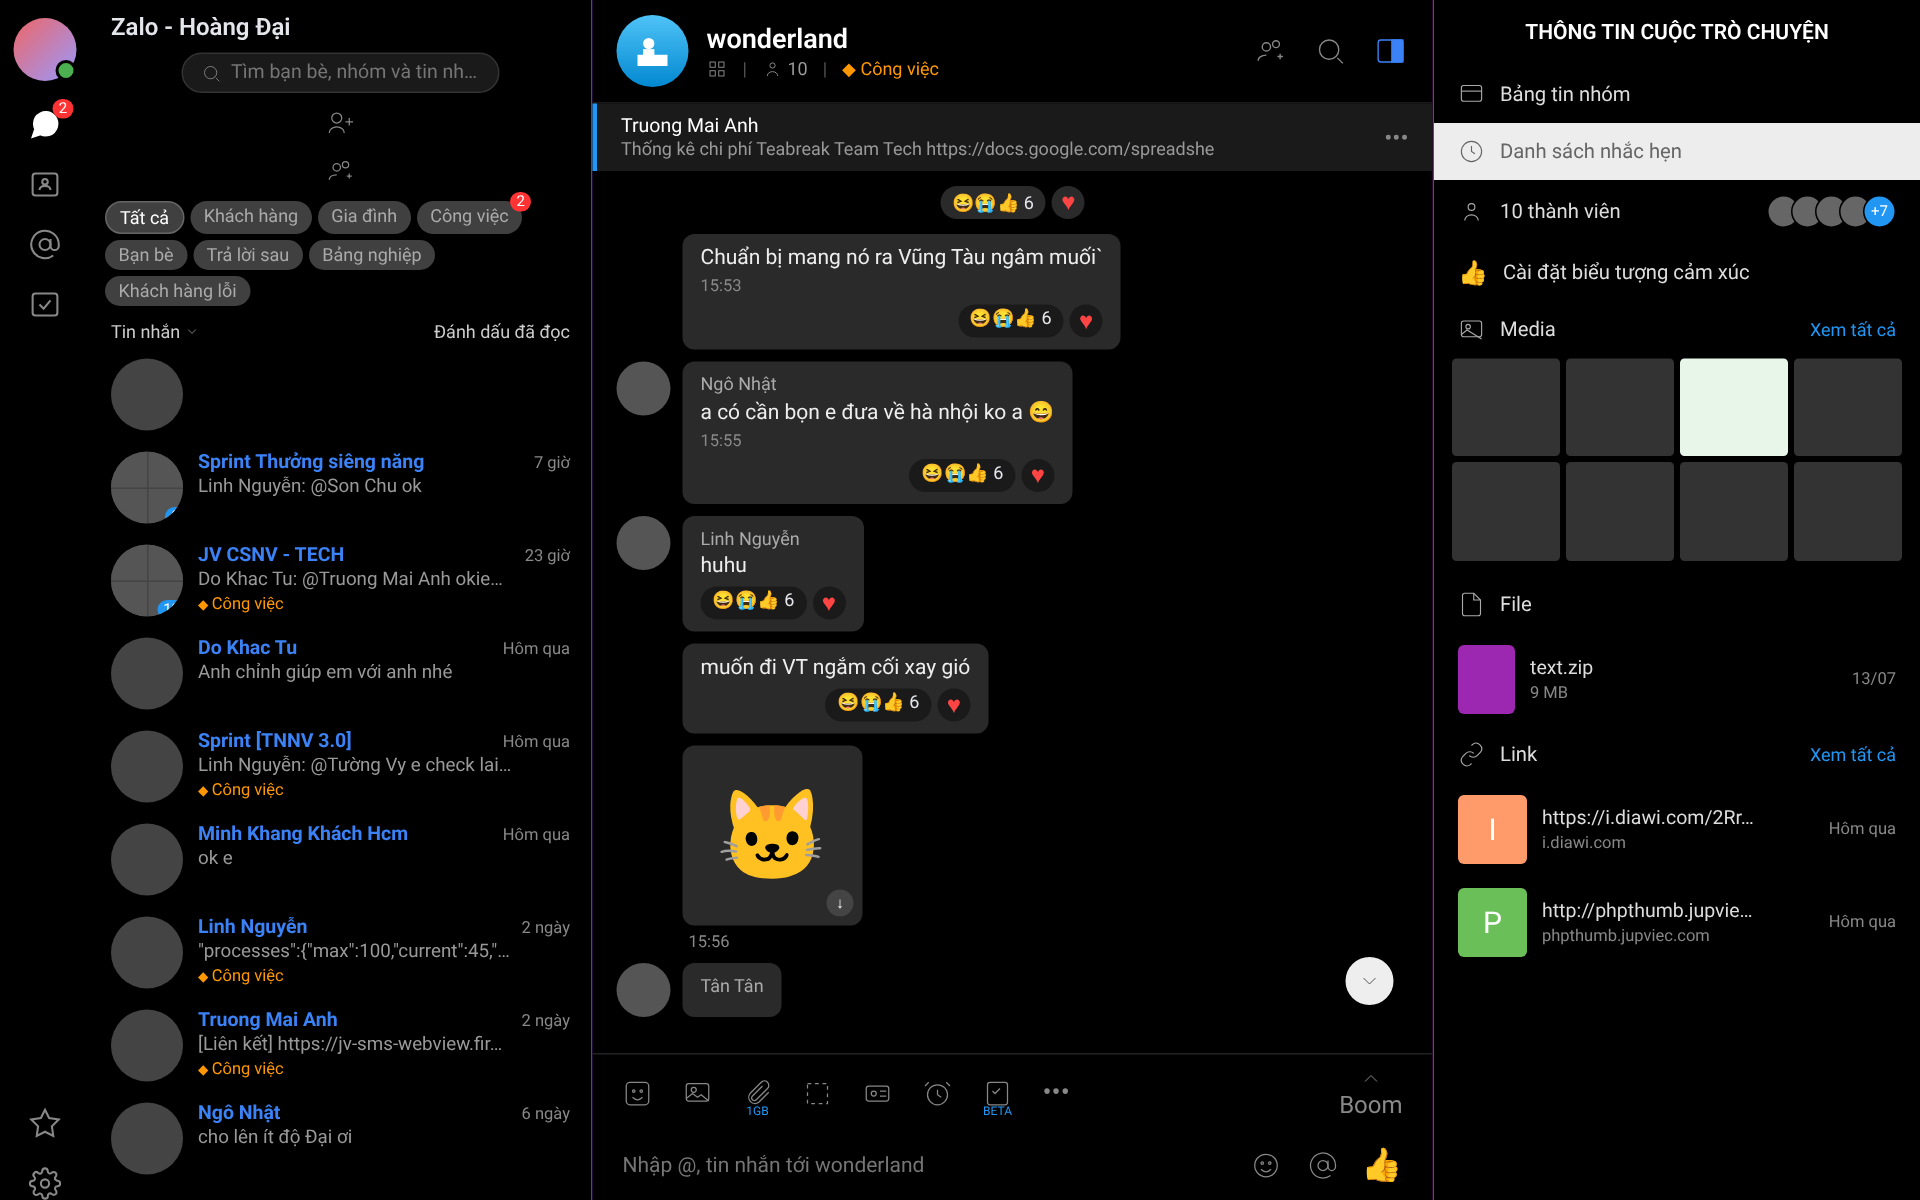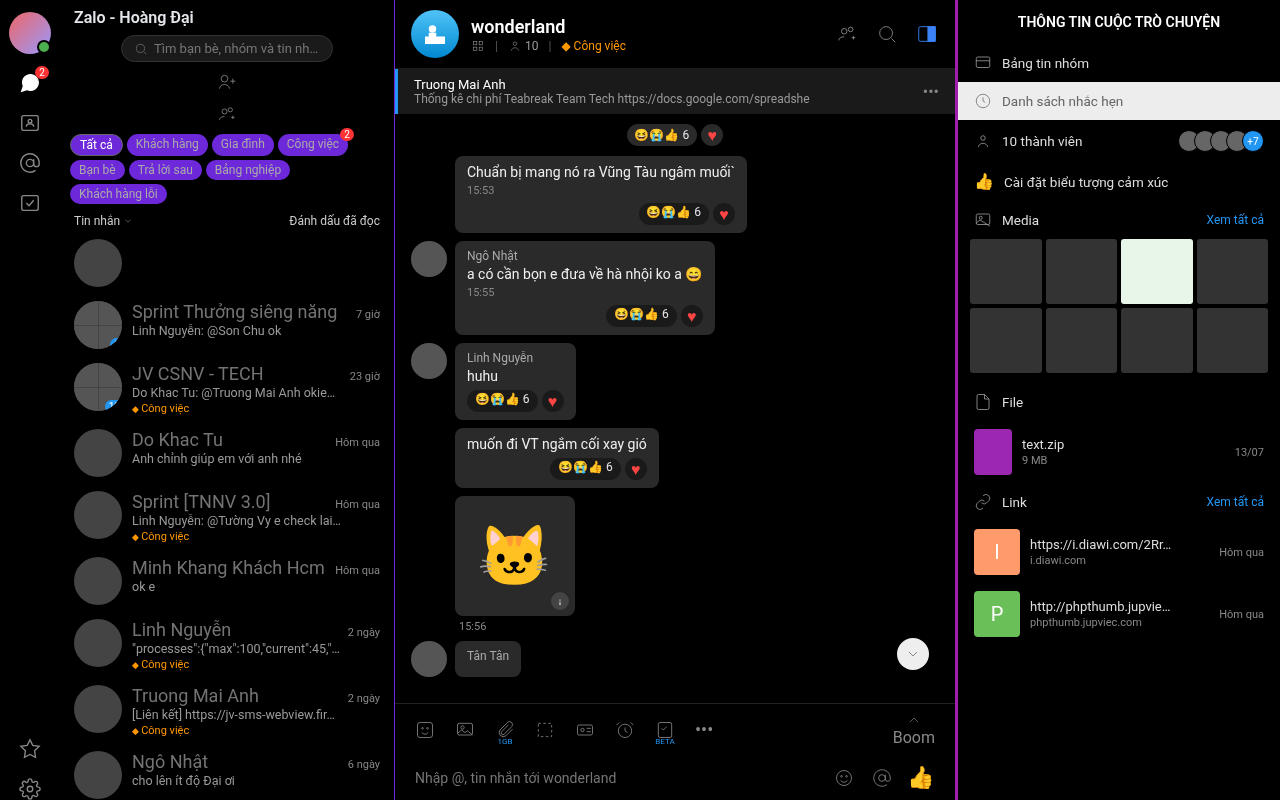--- a/index.html
+++ b/index.html
@@ -13,33 +13,33 @@
 .nav-spacer { flex:1; }
 .sidebar { width:335px; background:#000; display:flex; flex-direction:column; border-right:1px solid #6d28d9; }
 .sb-head { padding:8px 14px; }
 .sb-title { font-size:16px; font-weight:600; margin-bottom:8px; }
 .sb-row { display:flex; align-items:center; gap:8px;flex-direction:column; }
 .search { flex:1; background:#1a1a1a; border:1px solid #333; border-radius:16px; padding:5px 12px; display:flex; align-items:center; gap:6px; }
 .search input { background:none; border:none; outline:none; color:#aaa; flex:1; font-size:13px; }
 .iconbtn { width:24px; height:24px; display:flex; align-items:center; justify-content:center; cursor:pointer; color:#888; }
 .filter-head { display:flex; justify-content:space-between; align-items:center; padding:6px 14px 4px; font-size:13px; color:#ccc; }
 .chips { padding:0 10px 6px; display:flex; flex-wrap:wrap; gap:4px; }
-.chip { font-size:12px; color:#aaa; background:#6d28d9; padding:3px 9px; border-radius:11px; cursor:pointer; position:relative; }
+.chip { font-size:12px; color:#aaa; background:#404040; padding:3px 9px; border-radius:11px; cursor:pointer; position:relative; }
 .chip.active { border:1px solid #666; color:#fff; }
 .sub-head { display:flex; justify-content:space-between; padding:4px 14px; font-size:12px; color:#ccc; }
 .sub-head .left { display:flex; align-items:center; gap:3px; }
 .convs { flex:1; overflow:hidden; }
 .conv { display:flex; gap:10px; padding:7px 14px; cursor:pointer; }
 .cava { width:48px; height:48px; border-radius:50%; background:#444; flex:none; position:relative; }
 .cava.grp { display:grid; grid-template-columns:1fr 1fr; grid-template-rows:1fr 1fr; gap:1px; border-radius:50%; overflow:hidden; }
 .cava.grp div { background:#555; }
 .cava .cnt { position:absolute; bottom:-2px; right:-2px; background:#2196f3; color:#fff; font-size:10px; border-radius:8px; padding:1px 4px; }
 .cbody { flex:1; min-width:0; }
 .crow1 { display:flex; justify-content:space-between; align-items:baseline; }
-.cname { font-size:18px; font-weight:400; color:#737373; white-space:nowrap; overflow:hidden; text-overflow:ellipsis; }
+.cname { font-size:13px; font-weight:700; color:#3b82f6; white-space:nowrap; overflow:hidden; text-overflow:ellipsis; }
 .ctime { font-size:11px; color:#888; flex:none; margin-left:6px; }
 .cprev { font-size:12.5px; color:#999; white-space:nowrap; overflow:hidden; text-overflow:ellipsis; margin-top:1px; }
 .ctag { font-size:11px; color:#ff9800; margin-top:2px; }
 .ctag::before { content:"◆ "; font-size:9px; }
 .chat { flex:1; display:flex; flex-direction:column; background:#000; min-width:0; }
 .chat-head { display:flex; align-items:center; gap:12px; padding:10px 16px; border-bottom:1px solid #1a1a1a; }
 .ch-ava { width:48px; height:48px; border-radius:50%; background:linear-gradient(#4fc3f7,#0288d1); flex:none; display:flex; align-items:center; justify-content:center; }
 .ch-ava svg { width:30px; height:30px; }
 .ch-info { flex:1; }
 .ch-name { font-size:18px; font-weight:600; color:#fff; }
@@ -66,21 +66,21 @@
 .sticker { width:120px; height:120px; background:#2a2a2a; border-radius:8px; display:flex; align-items:center; justify-content:center; font-size:60px; position:relative; }
 .sticker .dl { position:absolute; right:6px; bottom:6px; width:18px; height:18px; border-radius:50%; background:#444; color:#fff; font-size:10px; display:flex; align-items:center; justify-content:center; }
 .scroll-btn { position:absolute; right:26px; bottom:130px; width:32px; height:32px; border-radius:50%; background:#eee; display:flex; align-items:center; justify-content:center; cursor:pointer; }
 .composer { border-top:1px solid #222; }
 .tools { display:flex; gap:20px; padding:8px 20px; align-items:center; position:relative; }
 .tools .tb { color:#888; cursor:pointer; font-size:18px; position:relative; }
 .tools .lbl { font-size:8px; color:#2196f3; position:absolute; bottom:-6px; left:50%; transform:translateX(-50%); }
 .boom { margin-left:auto; text-align:center; color:#888; cursor:pointer; font-size:16px; }
 .input-row { display:flex; align-items:center; padding:10px 20px; gap:14px; }
 .input-row input { flex:1; background:none; border:none; outline:none; color:#ccc; font-size:14px; }
-.info { width:325px; background:#000; display:flex; flex-direction:column; border-left:3px solid #a21caf; overflow:hidden; }
+.info { width:325px; background:#000; display:flex; flex-direction:column; border-left:1px solid #a21caf; overflow:hidden; }
 .info-title { text-align:center; font-size:14px; font-weight:600; padding:14px; color:#fff; }
 .info-item { display:flex; align-items:center; gap:10px; padding:10px 16px; font-size:13.5px; color:#ddd; cursor:pointer; }
 .info-item.hl { background:#ededed; color:#666; }
 .info-item.hl .ic { color:#666; }
 .info-item .ic { width:18px; height:18px; color:#aaa; }
 .info-item .extra { margin-left:auto; font-size:12px; color:#2196f3; cursor:pointer; }
 .members-tail { margin-left:auto; display:flex; }
 .members-tail .m { width:22px; height:22px; border-radius:50%; background:#666; margin-left:-6px; border:1px solid #000; font-size:10px; display:flex; align-items:center; justify-content:center; }
 .members-tail .m.plus { background:#2196f3; color:#fff; }
 .media-grid { display:grid; grid-template-columns:repeat(4,1fr); gap:4px; padding:0 12px 10px; }

